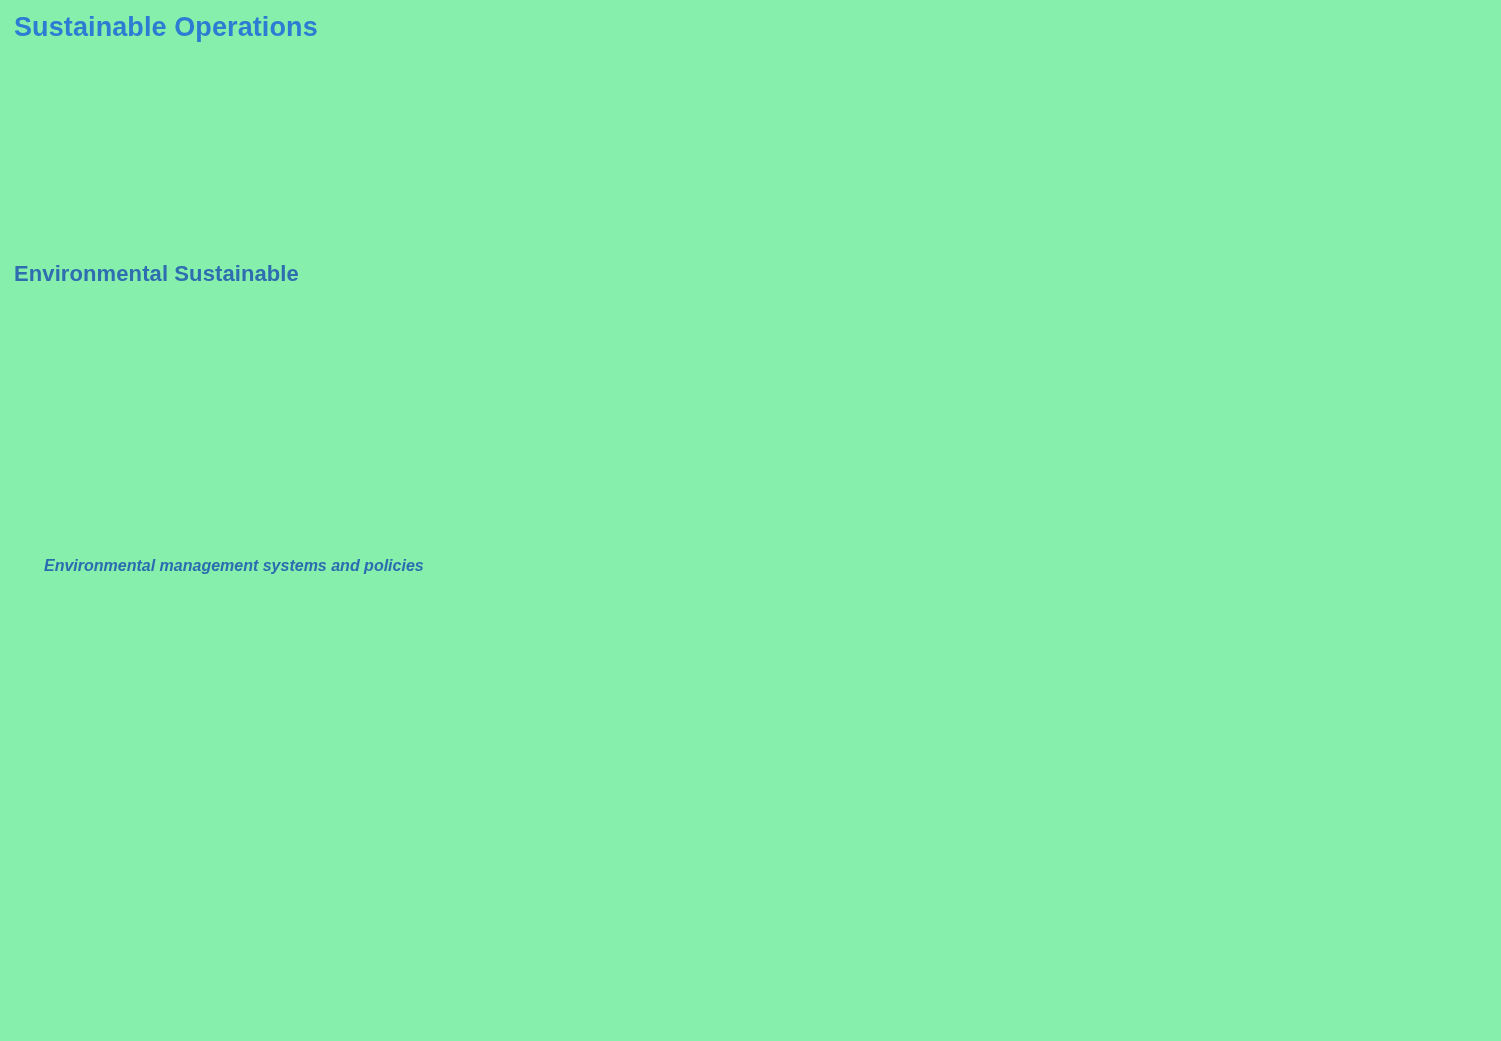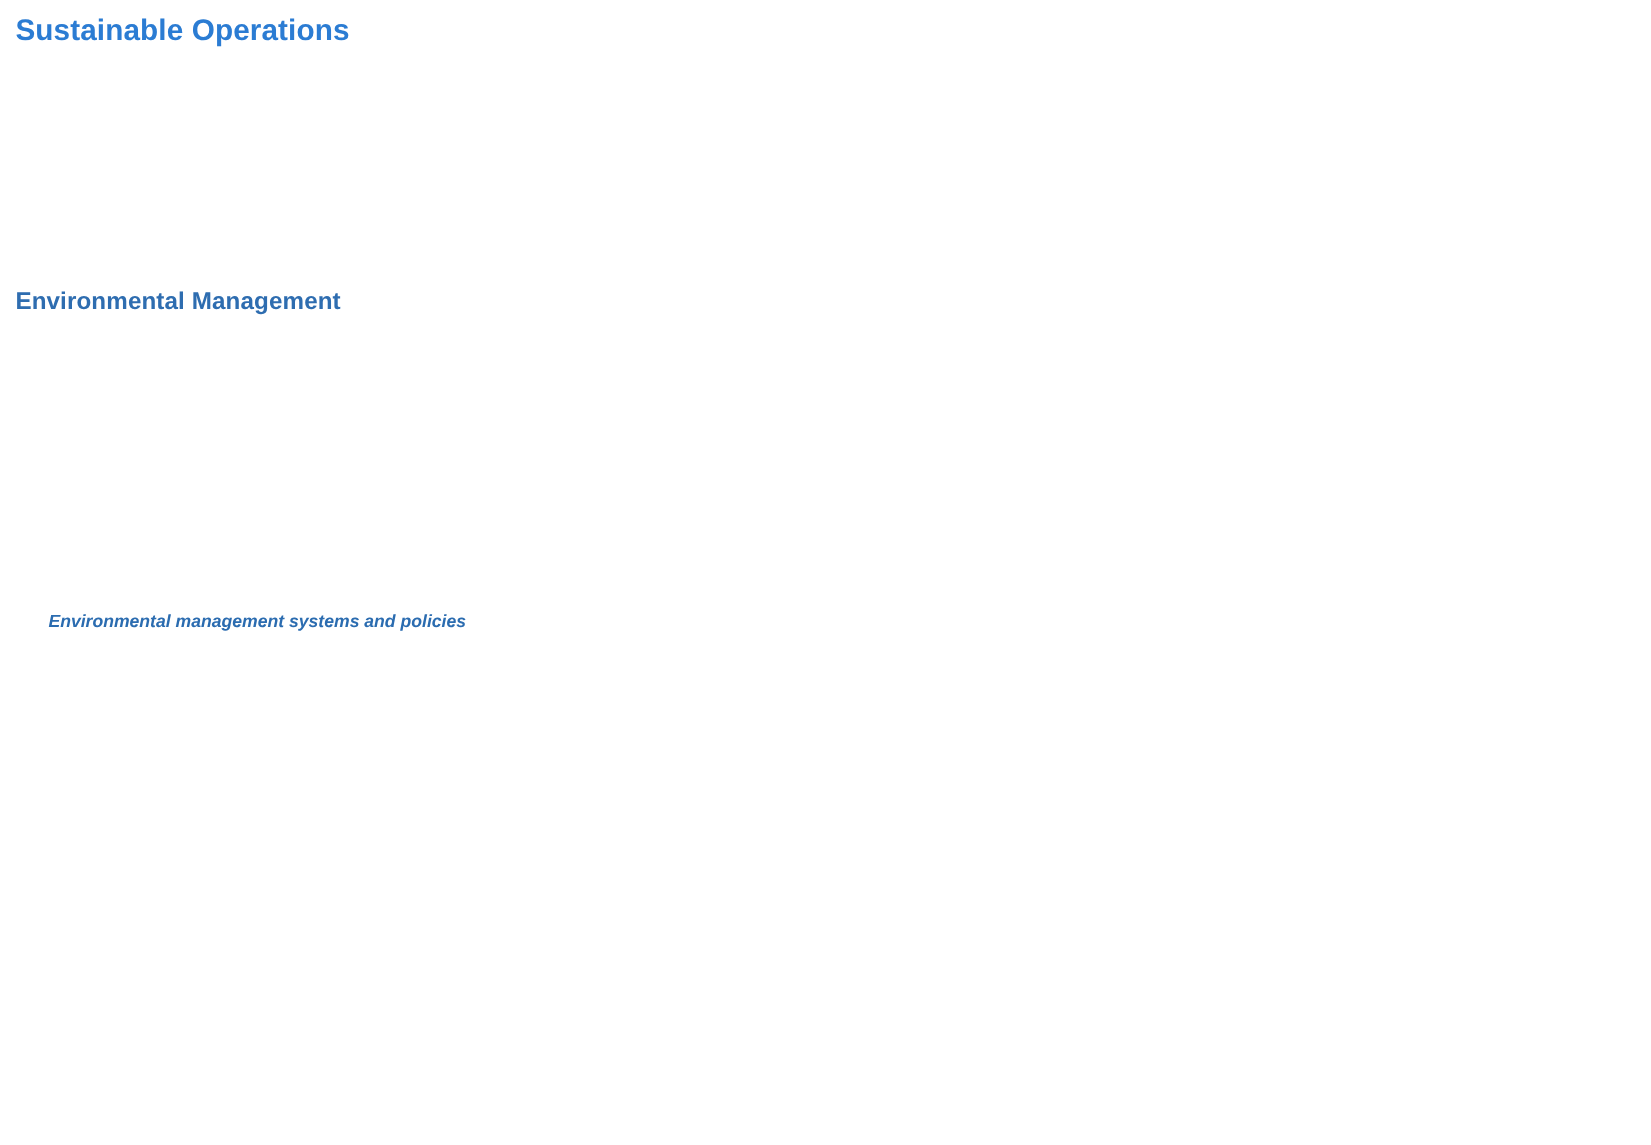--- a/index.html
+++ b/index.html
@@ -10,21 +10,21 @@
   body {
     width: 1501px;
     height: 1041px;
     position: relative;
     overflow: hidden;
     font-family: "Liberation Sans", sans-serif;
   }
   .page {
     position: absolute;
     inset: 0;
-    background: #ffffff;
+    background: #86efac;
   }
   .doc-title {
     position: absolute;
     left: 14px;
     top: 12px;
     font-size: 27px;
     font-weight: 600;
     letter-spacing: 0.1px;
     color: #2b7cd3;
     white-space: nowrap;
@@ -51,17 +51,17 @@
     margin-left: 30px;
   }
 </style>
 </head>
 <body>
 
 <div class="page">
 
   <div class="doc-title">Sustainable Operations</div>
 
-  <div class="section-heading">Environmental Management</div>
+  <div class="section-heading">Environmental Sustainable</div>
 
   <div class="caption">Environmental management systems and policies</div>
 
 </div>
 
 </body></html>

